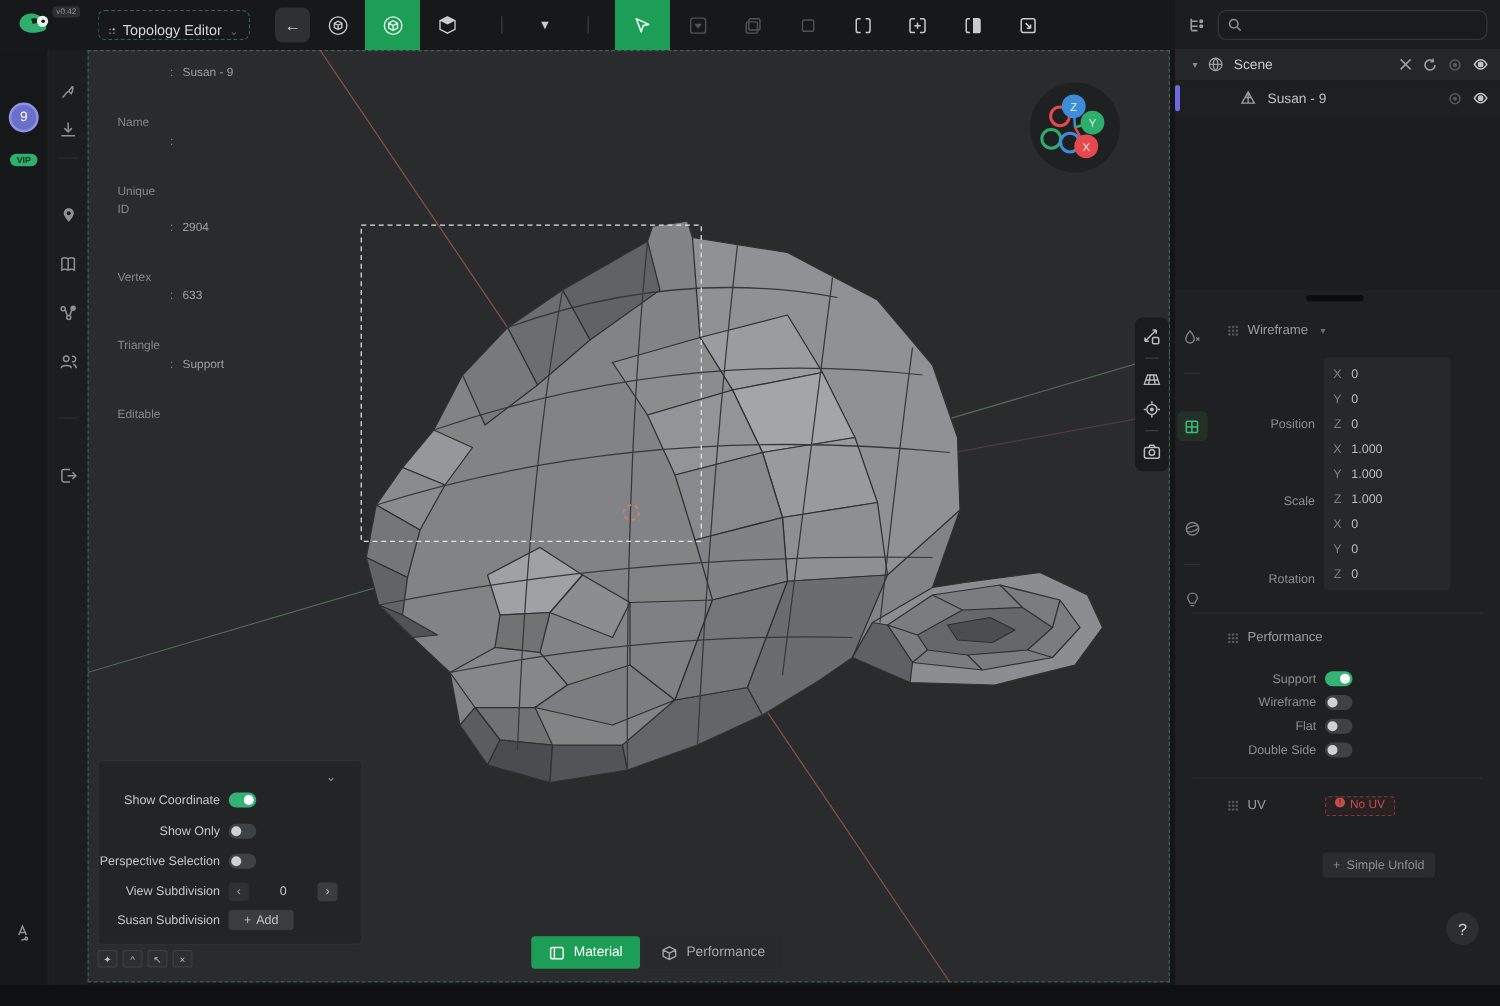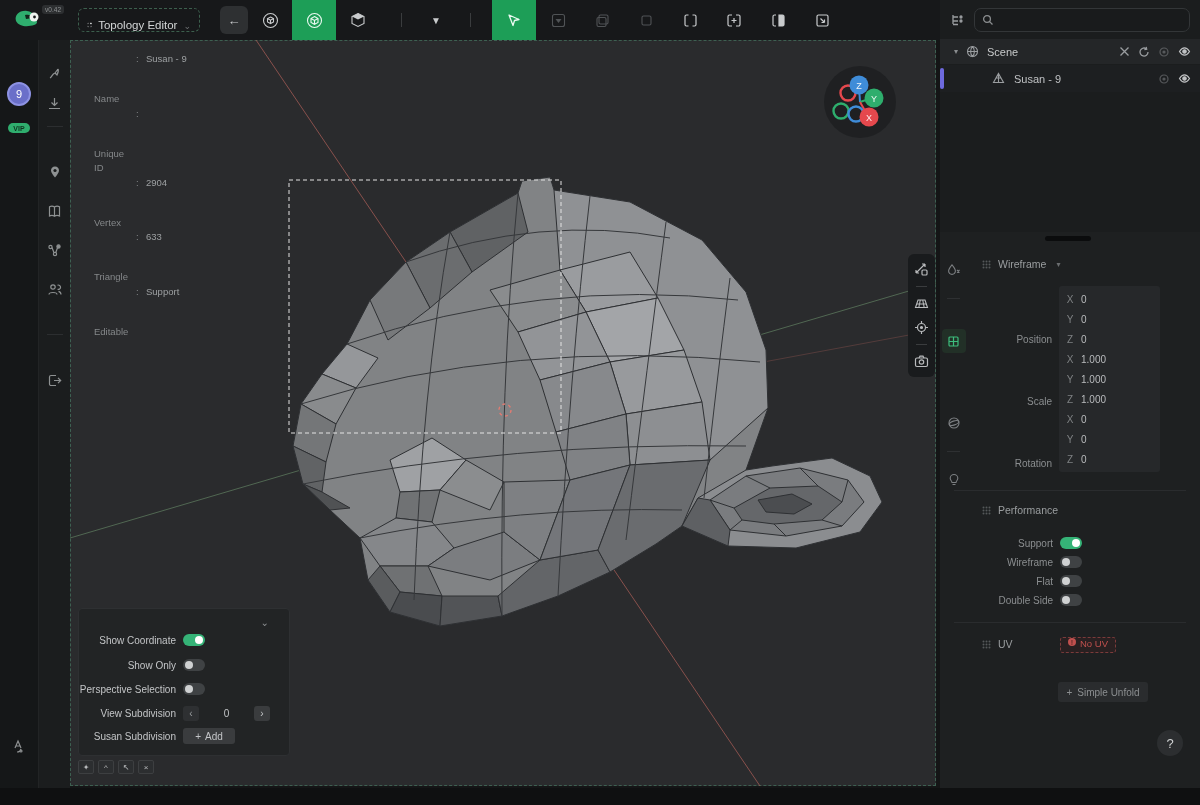--- a/index.html
+++ b/index.html
@@ -452,20 +452,35 @@
       </div>
     </div>
 
     <div class="hotkeys abs">
       <div class="hk">✦</div>
       <div class="hk">^</div>
       <div class="hk">↖</div>
       <div class="hk">×</div>
     </div>
 
+    <div class="btabs abs">
+      <div class="btab active">
+        <svg width="13" height="13" viewBox="0 0 13 13" fill="none" stroke="currentColor" stroke-width="1.1">
+            <rect x="1.5" y="2" width="10" height="9" rx="1.5"></rect>
+            <path d="M4.5,2 V11"></path>
+          </svg>
+        <span>Material</span>
+      </div>
+      <div class="btab">
+        <svg width="13" height="13" viewBox="0 0 13 13" fill="none" stroke="currentColor" stroke-width="1.1">
+            <path d="M6.5,1.5 L11.5,4 V9 L6.5,11.5 L1.5,9 V4 Z M1.5,4 L6.5,6.5 L11.5,4 M6.5,6.5 V11.5"></path>
+          </svg>
+        <span>Performance</span>
+      </div>
+    </div>
   </div>
 
   <div class="rpanel abs">
     <div class="rp-top">
       <div class="tree-btn">
         <svg width="16" height="16" viewBox="0 0 16 16" fill="none" stroke="currentColor" stroke-width="1.3">
             <path d="M3,3 V12 M3,5 H8 M3,9 H8 M3,12.5 H8"></path>
             <circle cx="11" cy="5" r="1" fill="currentColor"></circle>
             <circle cx="11" cy="9" r="1" fill="currentColor"></circle>
           </svg>

